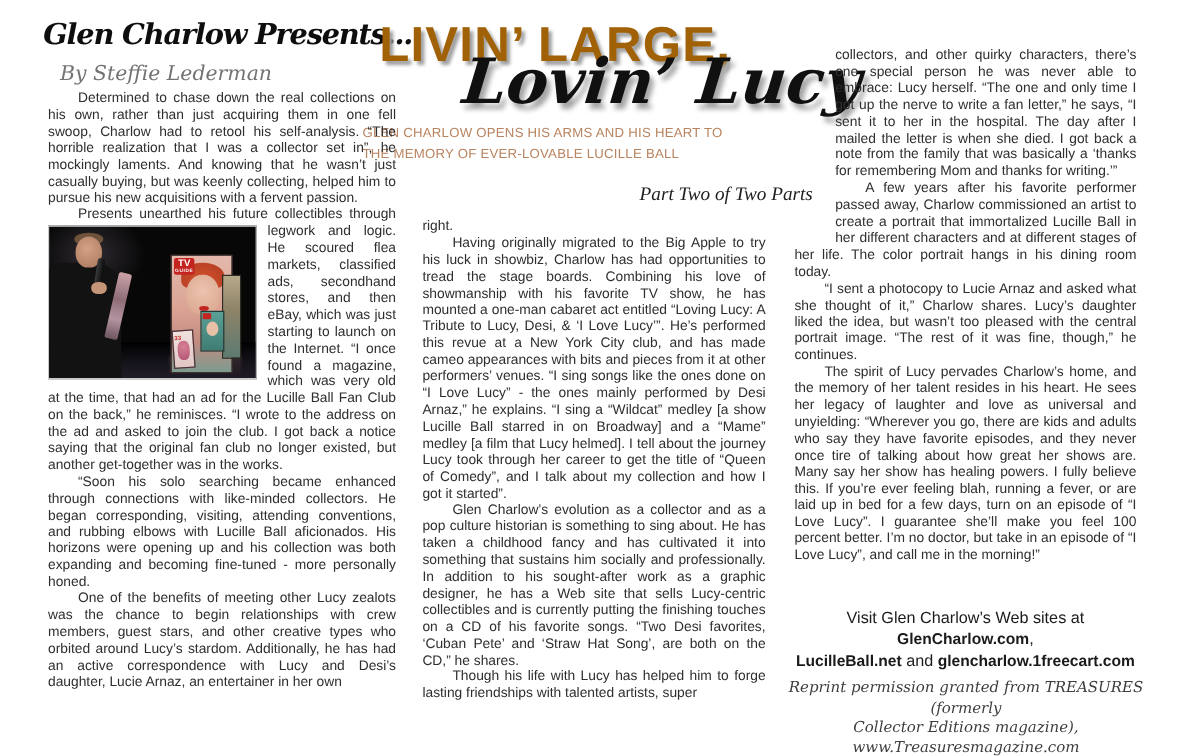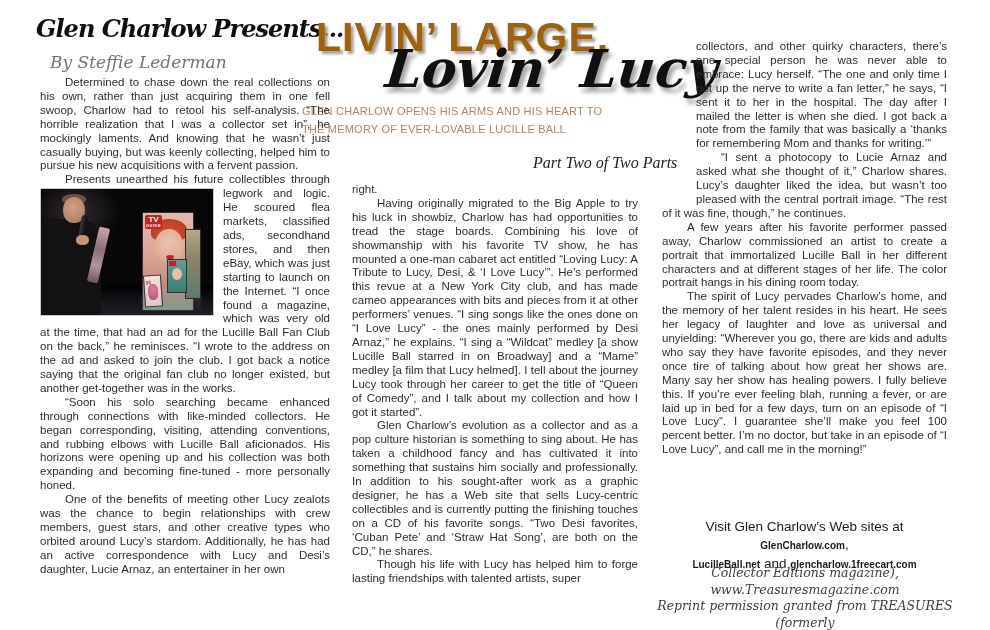--- a/index.html
+++ b/index.html
@@ -103,24 +103,24 @@
     background:#e8c0a6;border-radius:50%;}
   .ph-mag-teal .mini-logo{position:absolute;left:1px;top:1px;width:7px;height:5px;background:#c32420;}
   .ph-mag-pink{position:absolute;left:103px;top:86px;width:16px;height:30px;
     background:linear-gradient(#f0e2de 0%,#e0c6c4 100%);border:1px solid #4a3038;transform:rotate(-4deg);}
   .ph-mag-pink .pink-art{position:absolute;left:3px;top:8px;width:10px;height:16px;
     background:radial-gradient(circle at 50% 30%,#d87f96,#b05574);border-radius:40%;}
   .ph-mag-pink .pink-num{position:absolute;left:1px;top:0;font-size:5px;font-weight:bold;color:#c32420;}
   .ph-reflect{position:absolute;left:100px;top:108px;width:60px;height:16px;
     background:linear-gradient(rgba(120,90,90,.35),rgba(0,0,0,0));filter:blur(1px);}
   
-  .websites{position:absolute;left:662px;top:506px;width:285px;text-align:center;color:#1a1a1a;margin-top:12px;}
+  .websites{position:absolute;left:662px;top:506px;width:285px;text-align:center;color:#1a1a1a;}
   .visit-line{font-size:13.5px;line-height:18px;}
   .site-line{font-size:13.5px;line-height:18px;}
-  .site-line .b{font-weight:bold;font-size:10px;text-align:center;}
+  .site-line .b{font-weight:bold;font-size:13px;text-align:center;}
   .reprint{
     position:absolute;left:650px;top:565px;width:310px;text-align:center;
     font-family:"DejaVu Serif","Liberation Serif",serif;font-style:italic;
     font-size:12.5px;line-height:16.5px;color:#3d3d3d;
   }
 </style>
 </head>
 <body>
 
 <div class="masthead">Glen Charlow Presents...</div>
@@ -170,27 +170,27 @@
 <div class="col col-mid">
   <p>right.</p>
   <p class="ind">Having originally migrated to the Big Apple to try his luck in showbiz, Charlow has had opportunities to tread the stage boards. Combining his love of showmanship with his favorite TV show, he has mounted a one-man cabaret act entitled “Loving Lucy:  A Tribute to Lucy, Desi, &amp; ‘I Love Lucy’”. He’s performed this revue at a New York City club, and has made cameo appearances with bits and pieces from it at other performers’ venues. “I sing songs like the ones done on “I Love Lucy” - the ones mainly performed by Desi Arnaz,” he explains. “I sing a “Wildcat” medley [a show Lucille Ball starred in on Broadway] and a “Mame” medley [a film that Lucy helmed]. I tell about the journey Lucy took through her career to get the title of “Queen of Comedy”, and I talk about my collection and how I got it started”.</p>
   <p class="ind">Glen Charlow’s evolution as a collector and as a pop culture historian is something to sing about. He has taken a childhood fancy and has cultivated it into something that sustains him socially and professionally. In addition to his sought-after work as a graphic designer, he has a Web site that sells Lucy-centric collectibles and is currently putting the finishing touches on a CD of his favorite songs. “Two Desi favorites, ‘Cuban Pete’ and ‘Straw Hat Song’, are both on the CD,” he shares.</p>
   <p class="ind">Though his life with Lucy has helped him to forge lasting friendships with talented artists, super</p>
 </div>
 
 <div class="col col-right">
   <div class="indent-spacer"></div>
   <p>collectors, and other quirky characters, there’s one special person he was never able to embrace:  Lucy herself. “The one and only time I got up the nerve to write a fan letter,” he says, “I sent it to her in the hospital. The day after I mailed the letter is when she died. I got back a note from the family that was basically a ‘thanks for remembering Mom and thanks for writing.’”</p>
+  <p class="ind">A few years after his favorite performer passed away, Charlow commissioned an artist to create a portrait that immortalized Lucille Ball in her different characters and at different stages of her life. The color portrait hangs in his dining room today.</p>
   <p class="ind">“I sent a photocopy to Lucie Arnaz and asked what she thought of it,” Charlow shares. Lucy’s daughter liked the idea, but wasn’t too pleased with the central portrait image. “The rest of it was fine, though,” he continues.</p>
-  <p class="ind">A few years after his favorite performer passed away, Charlow commissioned an artist to create a portrait that immortalized Lucille Ball in her different characters and at different stages of her life. The color portrait hangs in his dining room today.</p>
   <p class="ind">The spirit of Lucy pervades Charlow’s home, and the memory of her talent resides in his heart. He sees her legacy of laughter and love as universal and unyielding:  “Wherever you go, there are kids and adults who say they have favorite episodes, and they never once tire of talking about how great her shows are. Many say her show has healing powers. I fully believe this. If you’re ever feeling blah, running a fever, or are laid up in bed for a few days, turn on an episode of “I Love Lucy”. I guarantee she’ll make you feel 100 percent better. I’m no doctor, but take in an episode of “I Love Lucy”, and call me in the morning!”</p>
 </div>
 
 <div class="websites">
   <div class="visit-line">Visit Glen Charlow’s Web sites at</div>
   <div class="site-line"><span class="b">GlenCharlow.com</span><span>,</span></div>
   <div class="site-line"><span class="b">LucilleBall.net</span><span> and </span><span class="b">glencharlow.1freecart.com</span></div>
 </div>
 
 <div class="reprint">
+  <div>Reprint permission granted from TREASURES (formerly</div>
   <div>Collector Editions magazine), www.Treasuresmagazine.com</div>
-  <div>Reprint permission granted from TREASURES (formerly</div>
 </div>
 
 </body></html>

